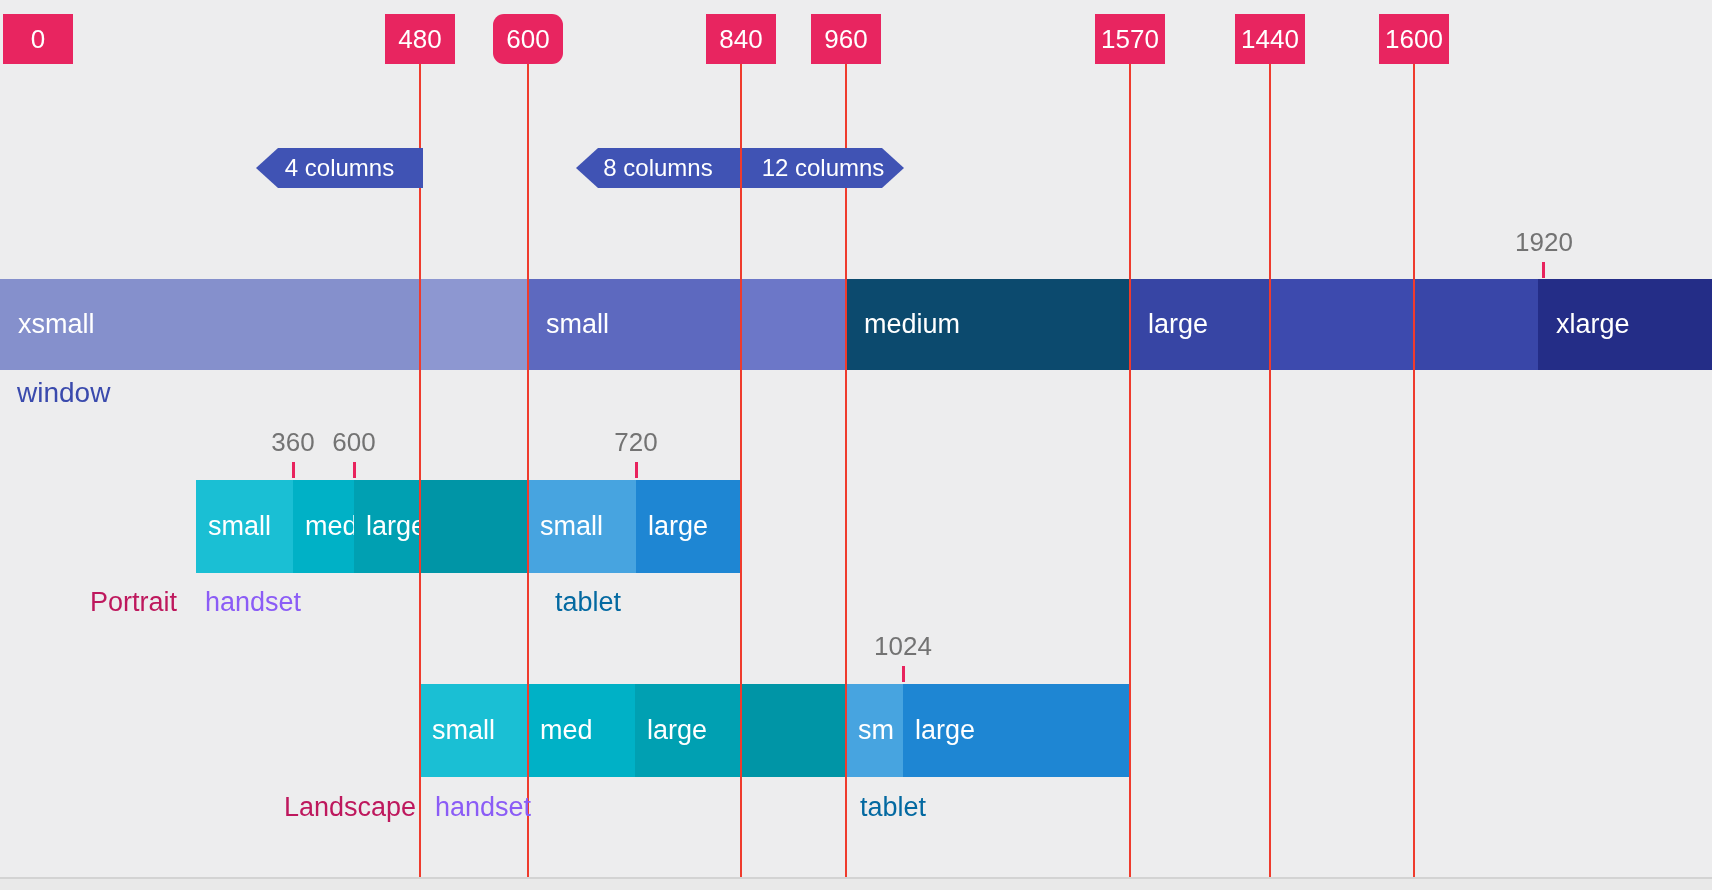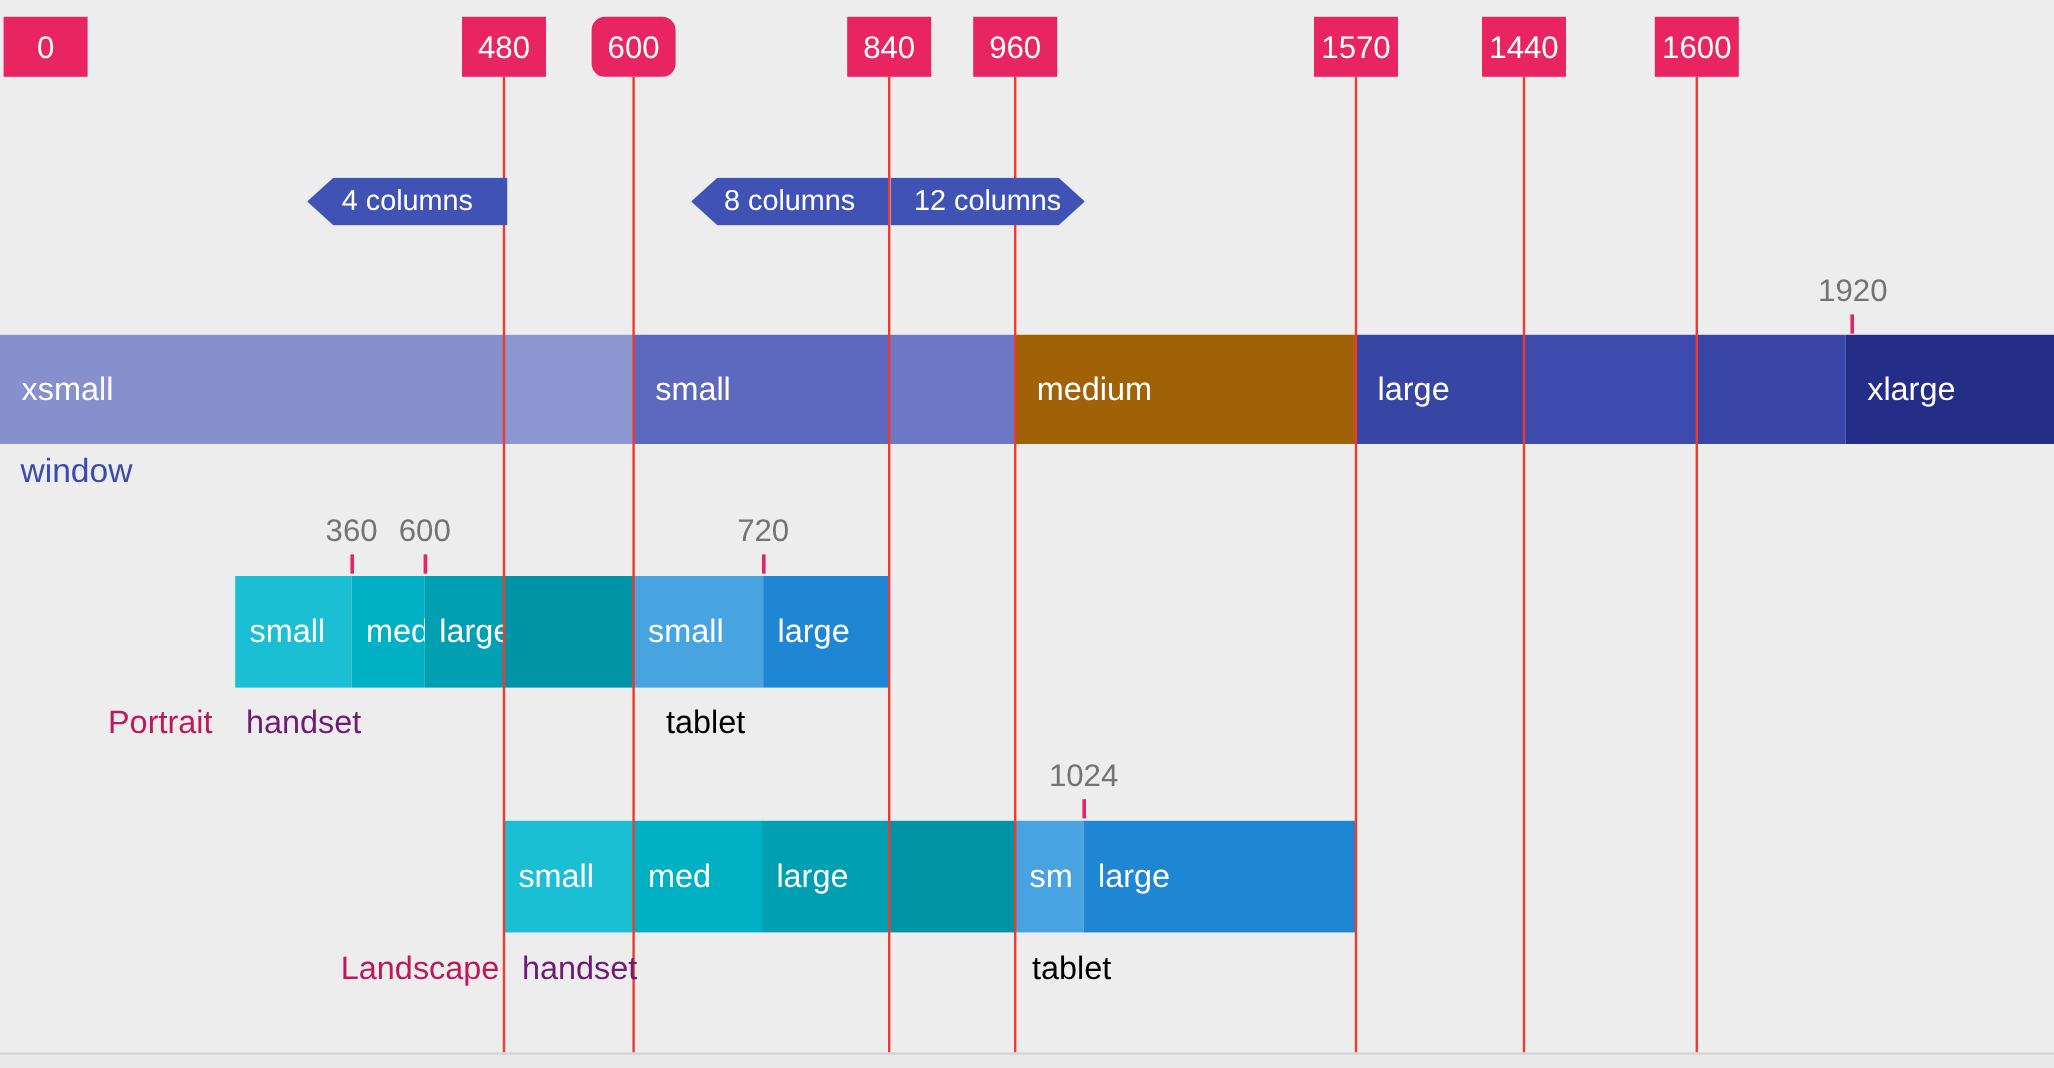--- a/index.html
+++ b/index.html
@@ -13,22 +13,22 @@
   .chip{position:absolute;top:148px;height:40px;background:#4053B4;color:#fff;font-size:24px;
         display:flex;align-items:center;justify-content:center;z-index:3;}
   .chip-left{clip-path:polygon(0 50%,22px 0,100% 0,100% 100%,22px 100%);}
   .chip-right{clip-path:polygon(0 0,calc(100% - 22px) 0,100% 50%,calc(100% - 22px) 100%,0 100%);}
   .barseg{position:absolute;display:flex;align-items:center;padding-left:12px;
           box-sizing:border-box;color:#fff;font-size:27px;z-index:1;}
   .ticknum{position:absolute;width:120px;text-align:center;color:#737373;font-size:26px;z-index:3;}
   .tickline{position:absolute;width:3px;height:16px;background:#E8235D;z-index:3;}
   .rowcap{position:absolute;font-size:27px;z-index:3;}
   .cap-pink{color:#be185d;}
-  .cap-teal{color:#701a75;}
-  .cap-blue{color:#000000;}
+  .cap-teal{color:#8b5cf6;}
+  .cap-blue{color:#0369a1;}
   .window-caption{position:absolute;left:17px;top:377px;font-size:28px;color:#3A4AAD;z-index:3;}
   .bottom-border{position:absolute;left:0;right:0;top:877px;height:2px;background:#D3D3D3;z-index:4;}
   .bottom-strip{position:absolute;left:0;right:0;top:879px;height:11px;background:#E9E9E9;z-index:4;}
 </style>
 </head>
 <body>
 
 <div id="canvas">
 
   <div class="window-caption">window</div>
@@ -61,21 +61,21 @@
     <div class="pinkbox" style="left: 1235px;">1440</div>
     <div class="vline" style="left: 1413px;"></div>
     <div class="pinkbox" style="left: 1379px;">1600</div>
     <div class="chip chip-left" style="left: 256px; width: 167px;">4 columns</div>
     <div class="chip chip-left" style="left: 576px; width: 164px;">8 columns</div>
     <div class="chip chip-right" style="left: 742px; width: 162px;">12 columns</div>
     <div class="bandseg" style="left: 0px; width: 420px; background: rgb(133, 144, 204);">xsmall</div>
     <div class="bandseg" style="left: 420px; width: 108px; background: rgb(141, 151, 209);"></div>
     <div class="bandseg" style="left: 528px; width: 213px; background: rgb(93, 105, 191);">small</div>
     <div class="bandseg" style="left: 741px; width: 105px; background: rgb(108, 119, 200);"></div>
-    <div class="bandseg" style="left: 846px; width: 284px; background: #a16207;">medium</div>
+    <div class="bandseg" style="left: 846px; width: 284px; background: #0c4a6e;">medium</div>
     <div class="bandseg" style="left: 1130px; width: 140px; background: rgb(55, 69, 164);">large</div>
     <div class="bandseg" style="left: 1270px; width: 144px; background: rgb(61, 74, 174);"></div>
     <div class="bandseg" style="left: 1414px; width: 124px; background: rgb(57, 70, 168);"></div>
     <div class="bandseg" style="left: 1538px; width: 174px; background: rgb(36, 45, 135);">xlarge</div>
     <div class="barseg" style="left: 196px; width: 97px; top: 480px; height: 93px; background: rgb(26, 191, 212);">small</div>
     <div class="barseg" style="left: 293px; width: 61px; top: 480px; height: 93px; background: rgb(0, 177, 198);">med</div>
     <div class="barseg" style="left: 354px; width: 66px; top: 480px; height: 93px; background: rgb(0, 160, 178);">large</div>
     <div class="barseg" style="left: 420px; width: 108px; top: 480px; height: 93px; background: rgb(0, 149, 166);"></div>
     <div class="barseg" style="left: 528px; width: 108px; top: 480px; height: 93px; background: rgb(71, 164, 224);">small</div>
     <div class="barseg" style="left: 636px; width: 105px; top: 480px; height: 93px; background: rgb(30, 134, 211);">large</div>

